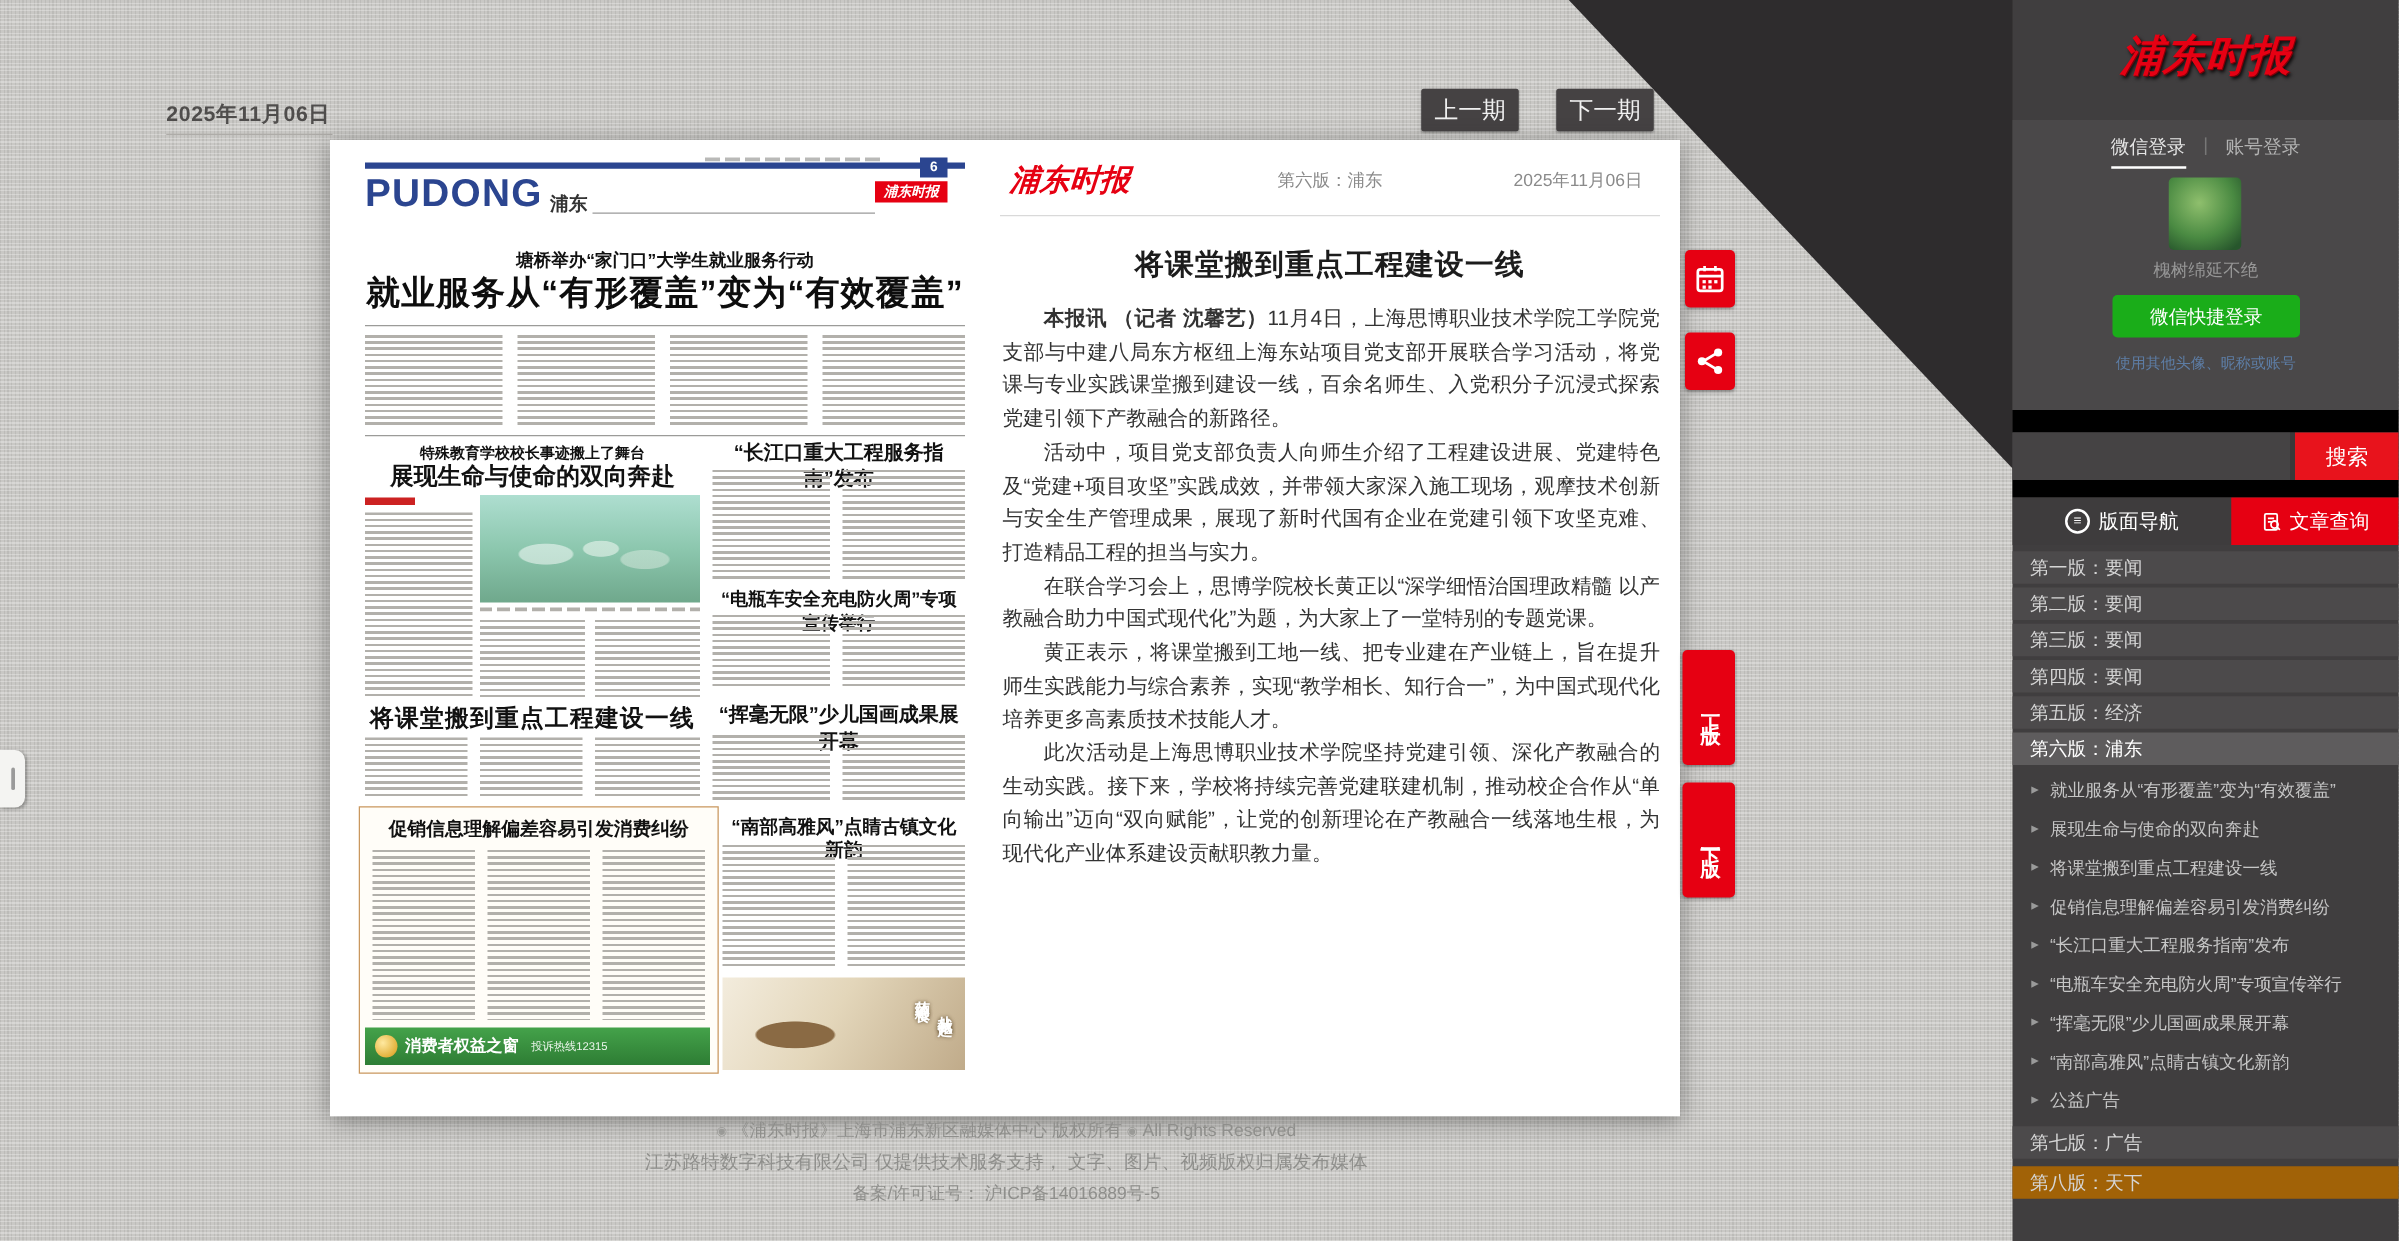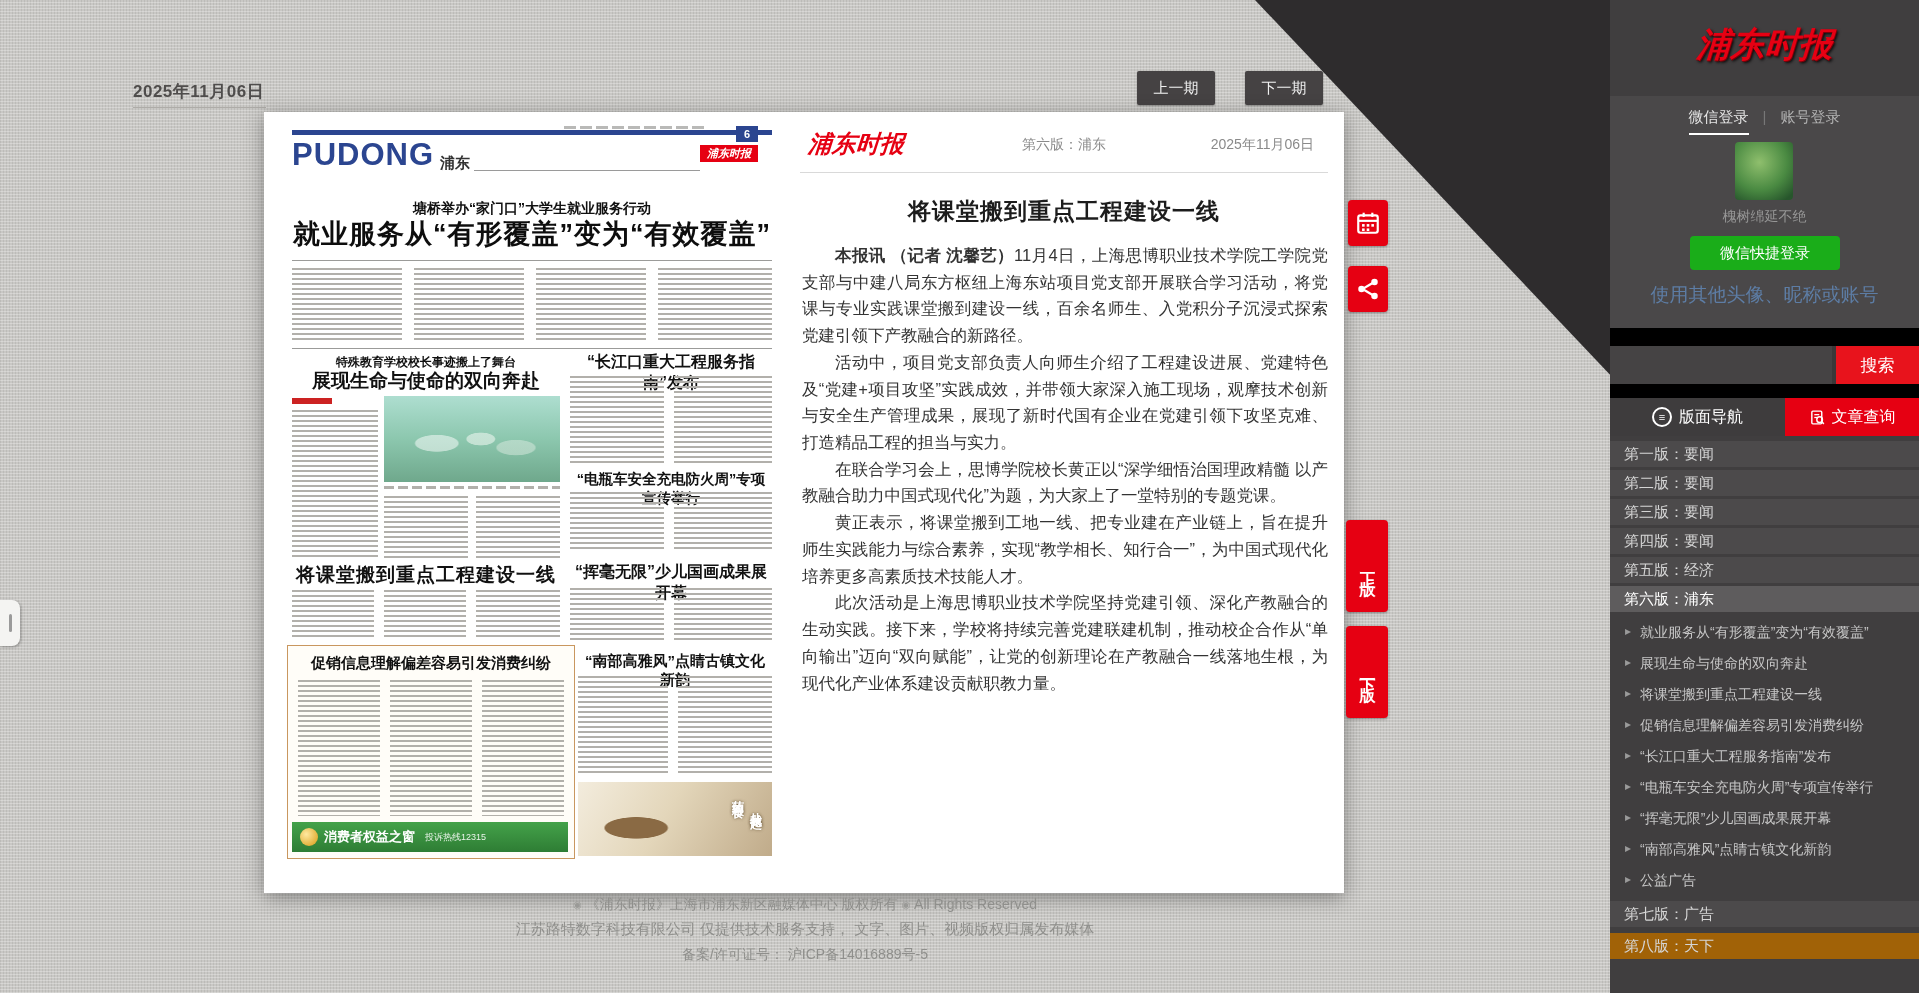--- a/index.html
+++ b/index.html
@@ -10,21 +10,21 @@
       repeating-linear-gradient(0deg, rgba(255,255,255,.28) 0 1px, rgba(0,0,0,0) 1px 3px),
       repeating-linear-gradient(90deg, rgba(110,110,106,.14) 0 1px, rgba(0,0,0,0) 1px 3px);}
   .abs{position:absolute;}
   
   .dark-corner{left:1255px;top:0;width:360px;height:380px;background:#2e2c2d;
     clip-path:polygon(0 0,100% 0,100% 100%);}
   
   .date-label{left:133px;top:80px;font-size:17px;font-weight:600;color:#4f4d4c;letter-spacing:.5px;}
   .date-rule{left:133px;top:107px;width:133px;height:1px;background:#aeaca8;}
   
-  .issue-btn{width:78px;height:34px;background:#454243;color:#f0f0f0;font-size:15px;
+  .issue-btn{width:78px;height:34px;background:#454243;color:#f0f0f0;font-size:19px;
     display:flex;align-items:center;justify-content:center;border-radius:2px;cursor:pointer;
     box-shadow:0 1px 2px rgba(0,0,0,.3);}
   
   .sheet{left:264px;top:112px;width:1080px;height:781px;background:#ffffff;
     box-shadow:0 4px 18px rgba(40,40,40,.45);}
   
   .np-bluebar{left:28px;top:18px;width:480px;height:5px;background:#2b4590;}
   .np-en{left:28px;top:25px;font-size:31px;font-weight:bold;color:#2b4590;letter-spacing:1px;}
   .np-cn{left:176px;top:42px;font-size:15px;font-weight:bold;color:#333;}
   .np-hline{left:210px;top:58px;width:226px;height:1px;background:#9a9a9a;}
@@ -84,21 +84,21 @@
   .login-panel{position:absolute;left:0;top:96px;width:309px;height:232px;background:#4a4849;}
   .login-tabs{position:absolute;left:0;top:12px;width:100%;display:flex;justify-content:center;gap:14px;font-size:15px;}
   .login-tab-active{color:#e5e5e5;border-bottom:2px solid #fff;padding-bottom:6px;cursor:pointer;}
   .login-tab{color:#b3b3b3;cursor:pointer;}
   .login-sep{color:#777;}
   .avatar{position:absolute;left:125px;top:46px;width:58px;height:58px;border-radius:4px;
     background:radial-gradient(circle at 42% 35%,#8fbf6d,#4a8a42 55%,#27562c 90%);}
   .nickname{position:absolute;left:0;top:112px;width:100%;text-align:center;font-size:14px;color:#969696;}
   .wx-btn{position:absolute;left:80px;top:140px;width:150px;height:34px;background:#1aad19;border-radius:4px;
     color:#fff;font-size:15px;display:flex;align-items:center;justify-content:center;cursor:pointer;}
-  .other-link{position:absolute;left:0;top:186px;width:100%;text-align:center;font-size:19px;color:#5d7da5;cursor:pointer;}
+  .other-link{position:absolute;left:0;top:186px;width:100%;text-align:center;font-size:12px;color:#5d7da5;cursor:pointer;}
   .black-strip{position:absolute;left:0;width:309px;background:#000;}
   .search-row{position:absolute;left:0;top:346px;width:309px;height:38px;background:#3a3839;}
   .search-input{position:absolute;left:0;top:0;width:222px;height:38px;background:#454344;border:0;outline:none;
     color:#eee;font-size:15px;padding:0 8px;box-sizing:border-box;}
   .search-btn{position:absolute;left:226px;top:0;width:83px;height:38px;background:#e8131c;color:#fff;font-size:17px;
     display:flex;align-items:center;justify-content:center;cursor:pointer;}
   .sb-tabs{position:absolute;left:0;top:398px;width:309px;height:38px;display:flex;}
   .sb-tab-nav{width:175px;height:38px;background:#3e3c3d;color:#fff;font-size:16px;display:flex;align-items:center;justify-content:center;gap:7px;cursor:pointer;}
   .sb-tab-query{width:134px;height:38px;background:#e60012;color:#fff;font-size:16px;display:flex;align-items:center;justify-content:center;gap:6px;cursor:pointer;}
   .nav-ico{width:16px;height:16px;border:2px solid #fff;border-radius:50%;display:flex;align-items:center;justify-content:center;

